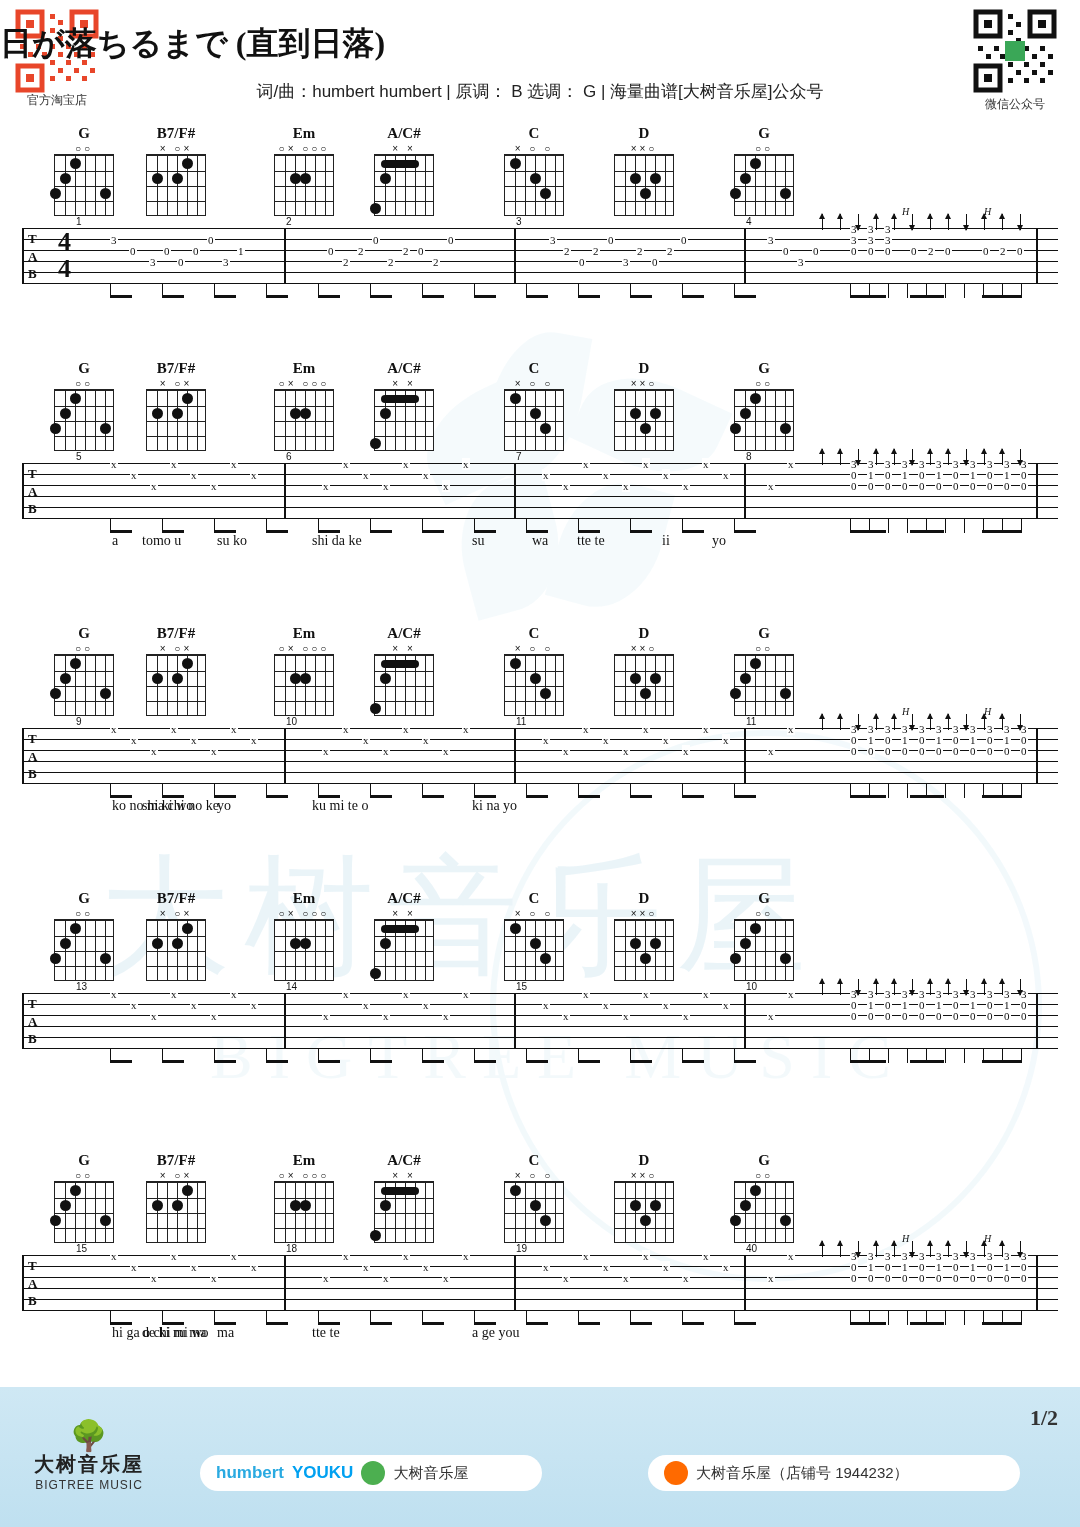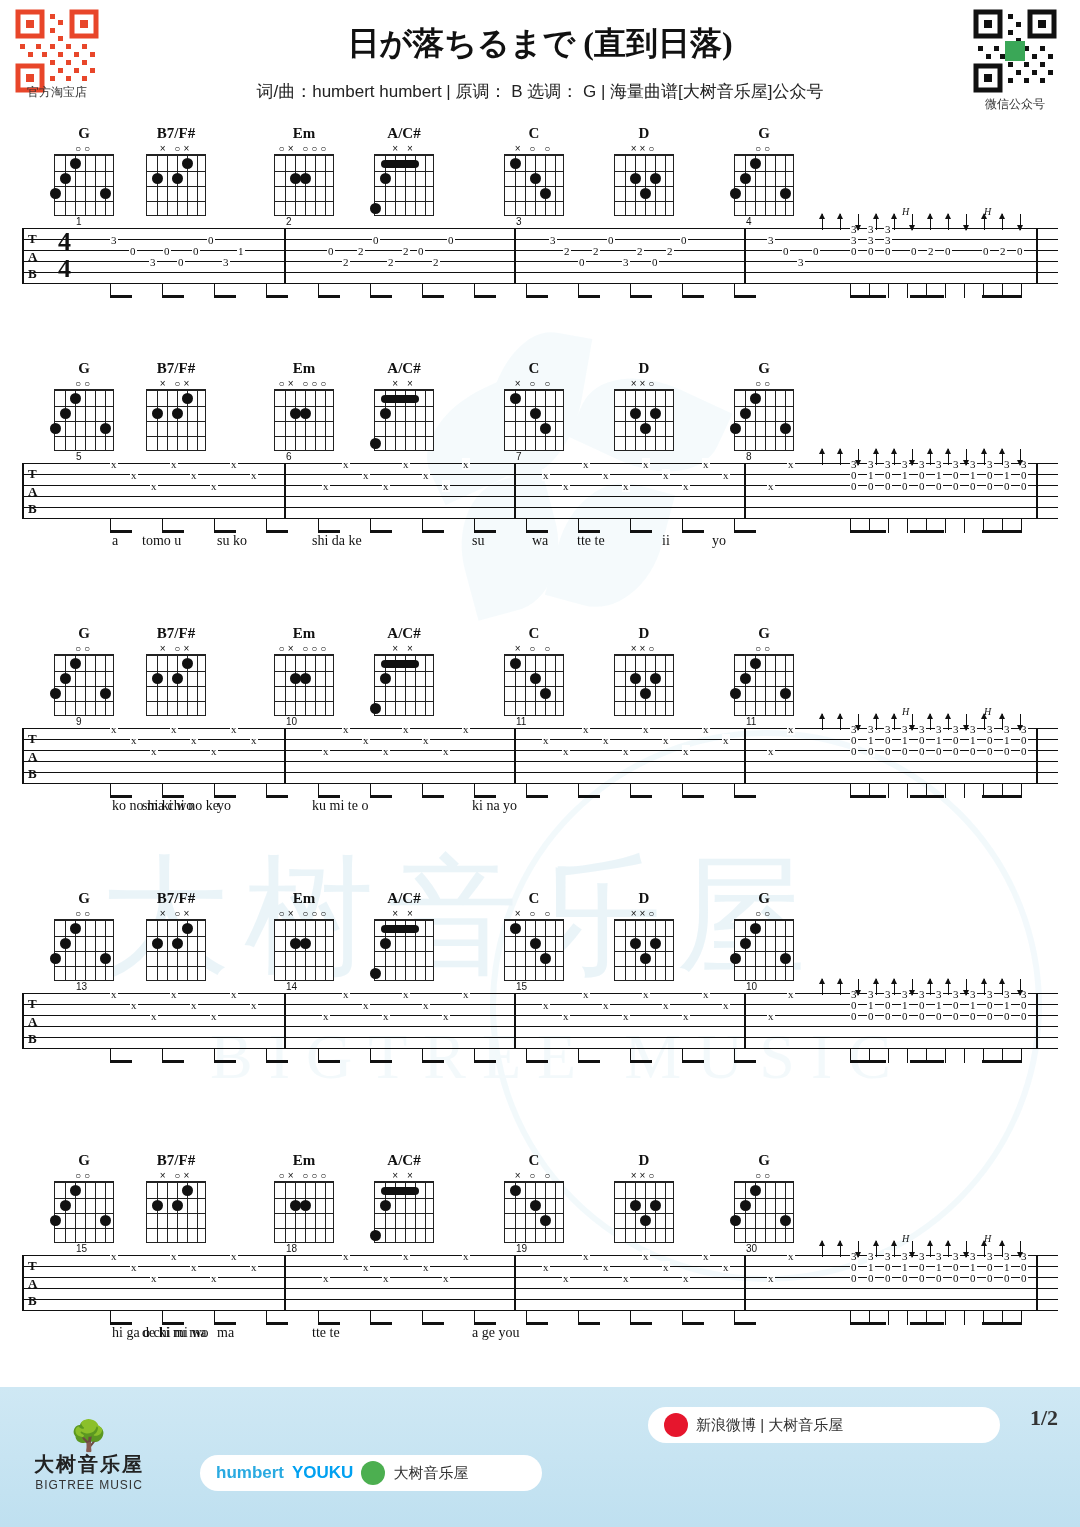--- a/index.html
+++ b/index.html
@@ -34,21 +34,21 @@
   }
   
   .qr{
     position:absolute;width:86px;height:86px;background:#fff;
   }
   .qr svg{display:block;}
   .qr-label{
     position:absolute;font-size:12px;color:#333;text-align:center;width:110px;
   }
   .title{
-    position:absolute;top:22px;left:0;width:1080px;text-align:center;
+    position:absolute;top:22px;left:0;width:1080px;
     font-size:32px;font-weight:bold;font-family:"Liberation Serif", serif;
   }
   .subtitle{
     position:absolute;top:80px;left:0;width:1080px;text-align:center;
     font-size:17px;color:#222;
   }
   
   .system{position:absolute;left:0;width:1080px;}
   .chordrow{position:relative;height:95px;}
   .chord{position:absolute;width:72px;}
@@ -163,21 +163,21 @@
         <rect x="44" y="60" width="5" height="5"></rect>
         <rect x="52" y="68" width="5" height="5"></rect>
       <rect x="36" y="68" width="5" height="5"></rect>
         <rect x="76" y="60" width="5" height="5"></rect>
         <rect x="36" y="52" width="5" height="5"></rect>
       <rect x="52" y="52" width="5" height="5"></rect>
         <rect x="68" y="52" width="5" height="5"></rect>
     </g>
   </svg>
 </div>
-<div class="qr-label" style="left:2px;top:84px;">官方淘宝店</div>
+<div class="qr-label" style="left:2px;top:92px;">官方淘宝店</div>
 
 <div class="qr" style="right:22px;top:8px;position:absolute;">
   <svg width="86" height="86" viewBox="0 0 86 86">
     <rect width="86" height="86" fill="#fff"></rect>
     <g fill="#111">
       <rect x="4" y="4" width="24" height="24" fill="none" stroke="#111" stroke-width="5"></rect>
       <rect x="58" y="4" width="24" height="24" fill="none" stroke="#111" stroke-width="5"></rect>
       <rect x="4" y="58" width="24" height="24" fill="none" stroke="#111" stroke-width="5"></rect>
       <rect x="12" y="12" width="8" height="8"></rect>
         <rect x="66" y="12" width="8" height="8"></rect>
@@ -1381,21 +1381,21 @@
           <i style="top: 55px;"></i>
         </div>
         <div class="lbar" style="left: 0px;"></div>
         <div class="lbar" style="left: 1014px;"></div>
         <div class="tabmark">T<br>A<br>B</div>
         <div class="measnum" style="left: 54px; top: -4px;">15</div>
         <div class="measnum" style="left: 264px; top: -4px;">18</div>
         <div class="lbar" style="left: 262px;"></div>
         <div class="measnum" style="left: 494px; top: -4px;">19</div>
         <div class="lbar" style="left: 492px;"></div>
-        <div class="measnum" style="left: 724px; top: -4px;">30</div>
+        <div class="measnum" style="left: 724px; top: -4px;">40</div>
         <div class="lbar" style="left: 722px;"></div>
         <div class="num" style="left: 88px; top: 3px;">x</div>
         <div class="num" style="left: 108px; top: 14px;">x</div>
         <div class="num" style="left: 128px; top: 25px;">x</div>
         <div class="num" style="left: 148px; top: 3px;">x</div>
         <div class="num" style="left: 168px; top: 14px;">x</div>
         <div class="num" style="left: 188px; top: 25px;">x</div>
         <div class="num" style="left: 208px; top: 3px;">x</div>
         <div class="num" style="left: 228px; top: 14px;">x</div>
         <div class="num" style="left: 300px; top: 25px;">x</div>
@@ -1523,20 +1523,20 @@
   </div>
 
 
   <div class="pill" style="left:200px;top:68px;width:310px;">
     <span class="bili">humbert</span>
     <span class="youku">YOUKU</span>
     <span class="rdot" style="background:#4caf50;"></span>
     <span>大树音乐屋</span>
   </div>
 
-  <div class="pill" style="left:648px;top:20px;width:320px;">
-    <span class="rdot" style="background:#e6162d;"></span>
-    <span>新浪微博 | 大树音乐屋</span>
+
+  <div class="pill" style="left:648px;top:68px;width:340px;">
+    <span class="rdot" style="background:#ff6a00;"></span>
+    <span>大树音乐屋（店铺号 1944232）</span>
   </div>
-
 
   <div class="page-no">1/2</div>
 </div>
 
 </body></html>

